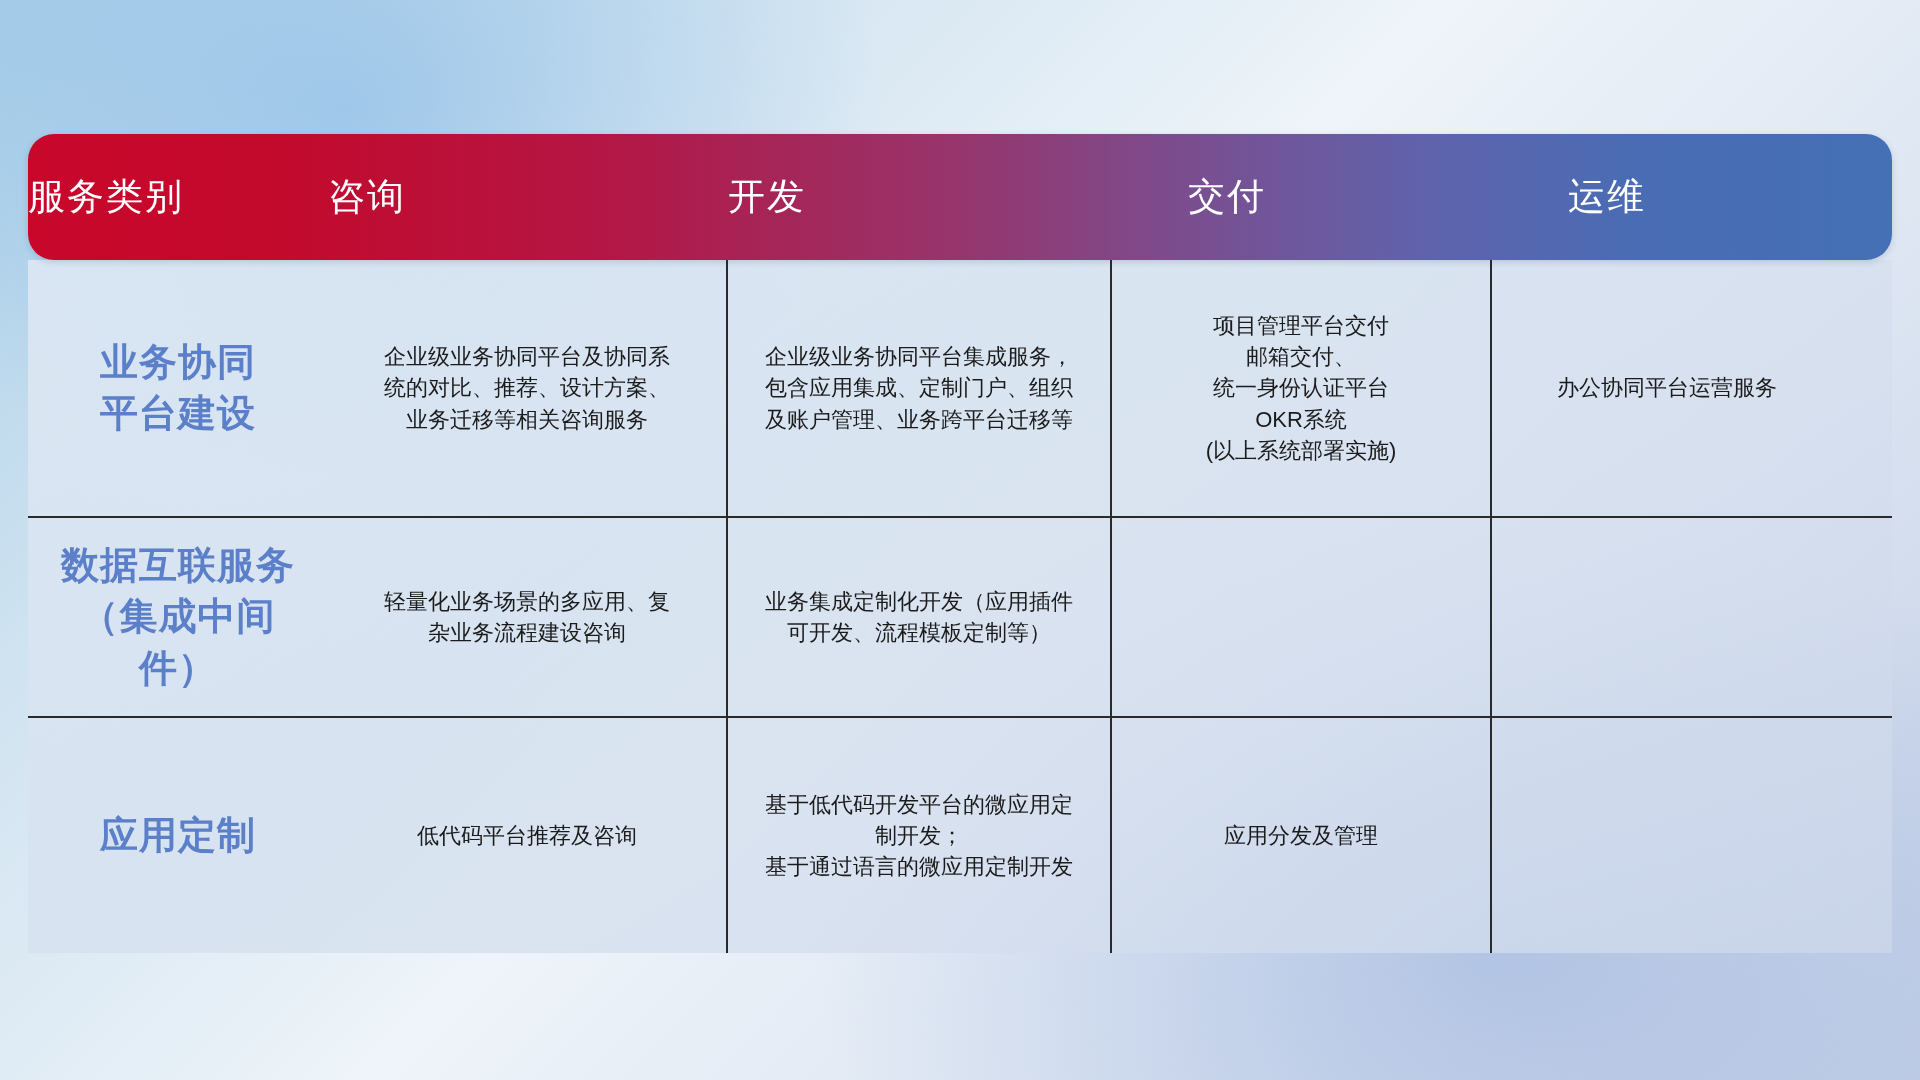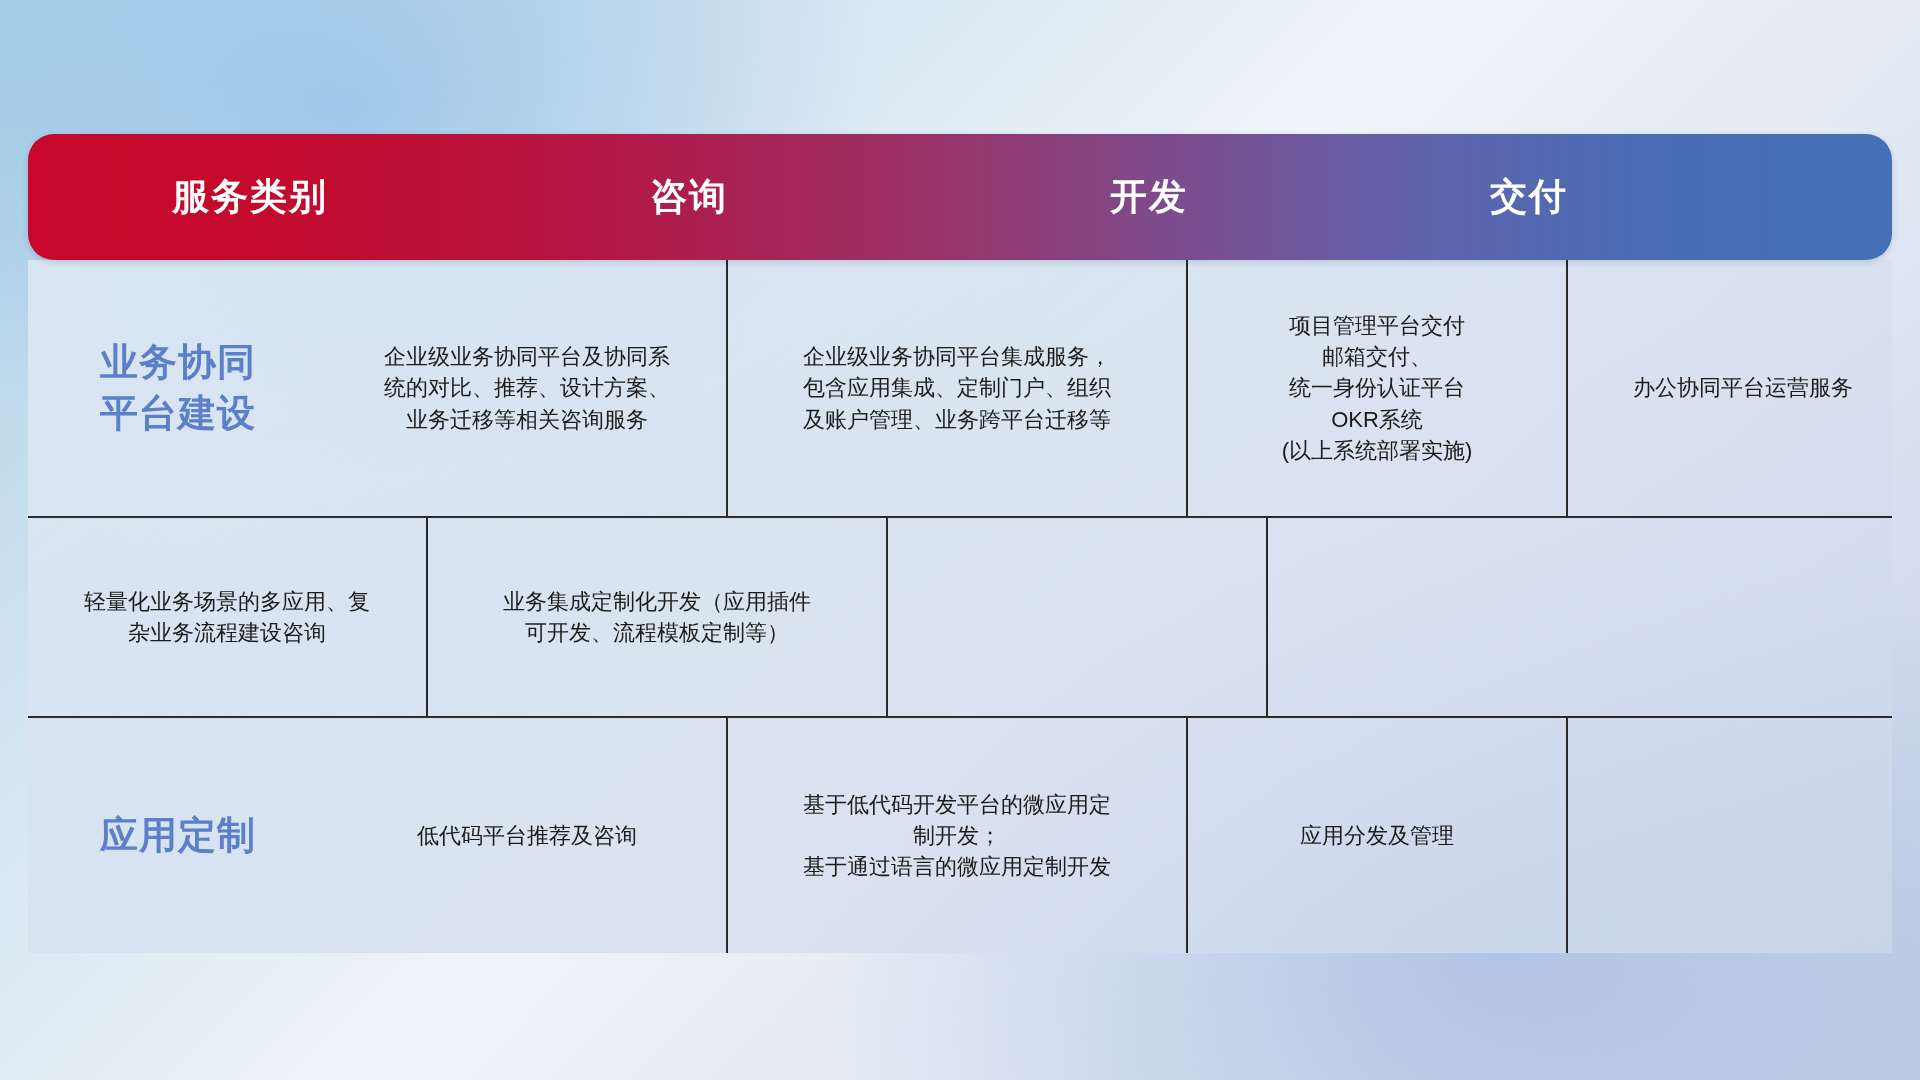--- a/index.html
+++ b/index.html
@@ -39,24 +39,24 @@
         #5f63ac 75%,
         #4a6cb4 86%,
         #4470b6 100%);
     box-shadow: 0 2px 6px rgba(40,60,100,0.18);
     display: flex;
     align-items: center;
     z-index: 3;
   }
   .hcell {
     color: #ffffff;
-    font-weight: bold;
+    font-weight: normal;
     font-size: 37px;
     letter-spacing: 2px;
-    text-align: right;
+    text-align: left;
     white-space: nowrap;
   }
   .hcell-0 { width: 300px; }
   .hcell-1 { width: 400px; }
   .hcell-2 { width: 460px; }
   .hcell-3 { width: 380px; }
   .hcell-4 { width: 324px; }
 
   
   .table-body {
@@ -87,21 +87,21 @@
     justify-content: center;
     text-align: center;
     padding: 6px 14px;
     font-size: 22px;
     line-height: 1.42;
     color: #1b1b1b;
     white-space: pre-line;
   }
   .c0 { width: 300px; }
   .c1 { width: 400px; border-right: 2px solid #2a2a2a; }
-  .c2 { width: 460px; border-right: 2px solid #2a2a2a; }
+  .c2 { width: 384px; border-right: 2px solid #2a2a2a; }
   .c3 { width: 380px; border-right: 2px solid #2a2a2a; }
   .c4 { width: 324px; padding-left: 40px; }
 
   .cat-label {
     color: #5b7fc8;
     font-weight: bold;
     font-size: 38px;
     line-height: 1.35;
     letter-spacing: 1px;
   }
@@ -109,20 +109,21 @@
 </head>
 <body>
 
 <div class="canvas">
 
   <div class="header-bar">
     <div class="hcell hcell-0">服务类别</div>
     <div class="hcell hcell-1">咨询</div>
     <div class="hcell hcell-2">开发</div>
     <div class="hcell hcell-3">交付</div>
+    <div class="hcell hcell-4">运维</div>
   </div>
 
   <div class="table-body">
 
     <div class="trow trow-0">
       <div class="tcell c0 cat-label">业务协同
 平台建设</div>
       <div class="tcell c1">企业级业务协同平台及协同系
 统的对比、推荐、设计方案、
 业务迁移等相关咨询服务</div>
@@ -131,20 +132,22 @@
 及账户管理、业务跨平台迁移等</div>
       <div class="tcell c3">项目管理平台交付
 邮箱交付、
 统一身份认证平台
 OKR系统
 (以上系统部署实施)</div>
       <div class="tcell c4">办公协同平台运营服务</div>
     </div>
 
     <div class="trow trow-1">
+      <div class="tcell c0 cat-label">数据互联服务
+（集成中间件）</div>
       <div class="tcell c1">轻量化业务场景的多应用、复
 杂业务流程建设咨询</div>
       <div class="tcell c2">业务集成定制化开发（应用插件
 可开发、流程模板定制等）</div>
       <div class="tcell c3"></div>
       <div class="tcell c4"></div>
     </div>
 
     <div class="trow trow-2">
       <div class="tcell c0 cat-label">应用定制</div>

